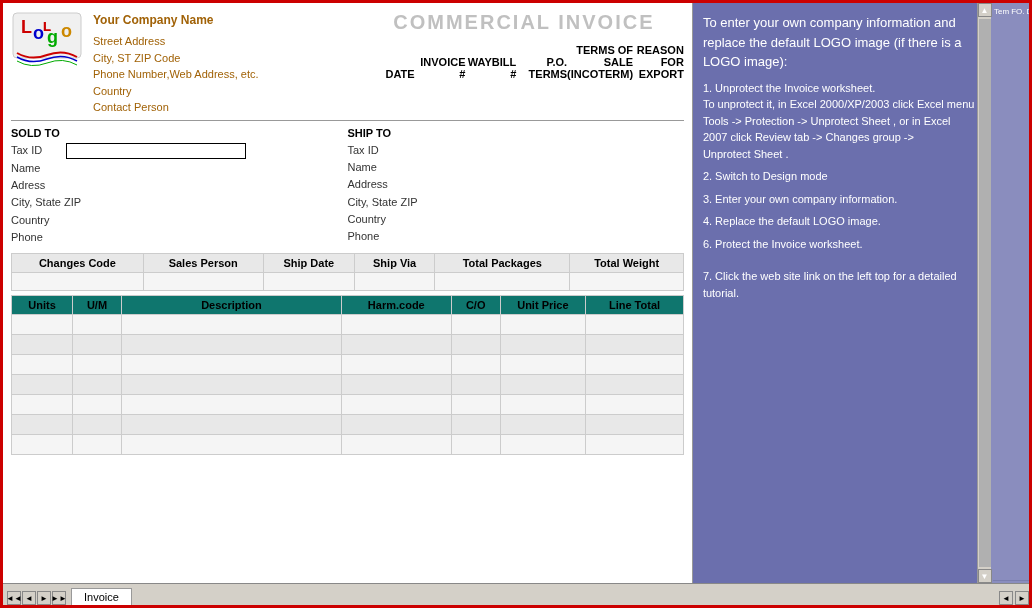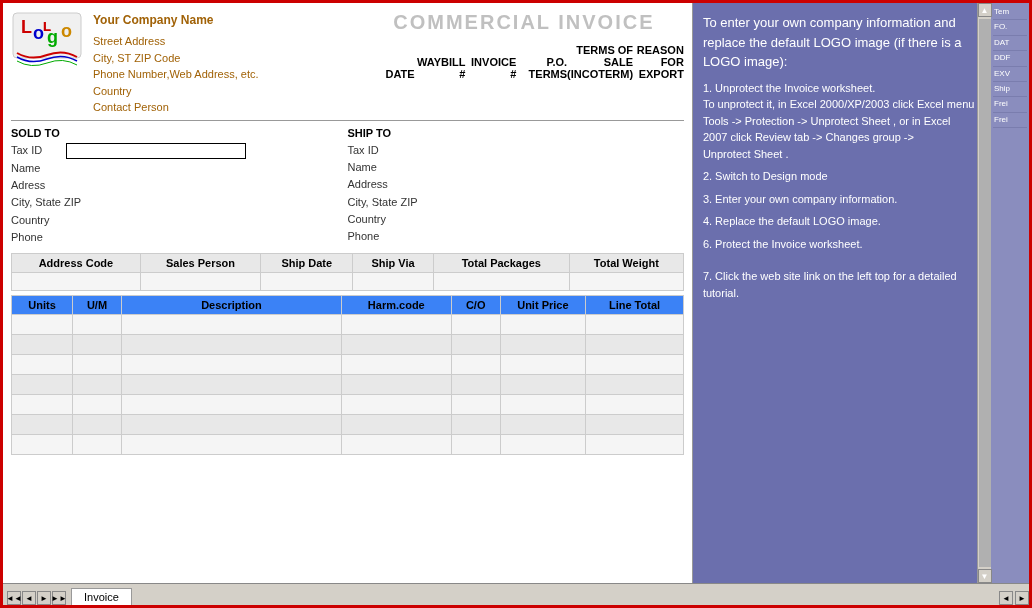--- a/index.html
+++ b/index.html
@@ -188,21 +188,21 @@
     }
 
     .items-table {
       width: 100%;
       border-collapse: collapse;
       margin-top: 2px;
       font-size: 11px;
     }
 
     .items-table th {
-      background: #3b82f6;
+      background: #0f766e;
       border: 1px solid #ccc;
       padding: 3px 4px;
       text-align: center;
       font-weight: bold;
     }
 
     .items-table td {
       border: 1px solid #ccc;
       padding: 1px 2px;
       height: 20px;
@@ -240,21 +240,21 @@
 
     
     .far-right-panel {
       position: absolute;
       right: 0;
       top: 0;
       bottom: 0;
       width: 38px;
       background: #8a8dbe;
       display: flex;
-      flex-direction: column;
+      flex-direction: row;
       font-size: 9px;
       color: #fff;
       padding: 2px;
     }
 
     .far-right-item {
       border-bottom: 1px solid #7a7dae;
       padding: 2px 1px;
       font-size: 8px;
       line-height: 1.3;
@@ -332,24 +332,24 @@
           <div>Contact Person</div>
         </div>
 
         <div class="invoice-title-area">
           <div class="commercial-invoice-title">COMMERCIAL INVOICE</div>
           <div class="fields-right">
             <div class="field-row">
               <span class="field-label-right">DATE</span>
             </div>
             <div class="field-row">
-              <span class="field-label-right">WAYBILL #</span>
+              <span class="field-label-right">INVOICE #</span>
             </div>
             <div class="field-row">
-              <span class="field-label-right">INVOICE #</span>
+              <span class="field-label-right">WAYBILL #</span>
             </div>
             <div class="field-row">
               <span class="field-label-right">P.O. TERMS</span>
             </div>
             <div class="field-row">
               <span class="field-label-right">TERMS OF SALE (INCOTERM)</span>
             </div>
             <div class="field-row">
               <span class="field-label-right">REASON FOR EXPORT</span>
             </div>
@@ -404,21 +404,21 @@
           <div class="address-row">
             <span class="address-label">Phone</span>
           </div>
         </div>
       </div>
 
       <div class="table-section">
         <table class="invoice-table">
           <thead>
             <tr>
-              <th>Address Code</th>
+              <th>Changes Code</th>
               <th>Sales Person</th>
               <th>Ship Date</th>
               <th>Ship Via</th>
               <th>Total Packages</th>
               <th>Total Weight</th>
             </tr>
           </thead>
           <tbody>
             <tr class="data-row">
               <td></td>

